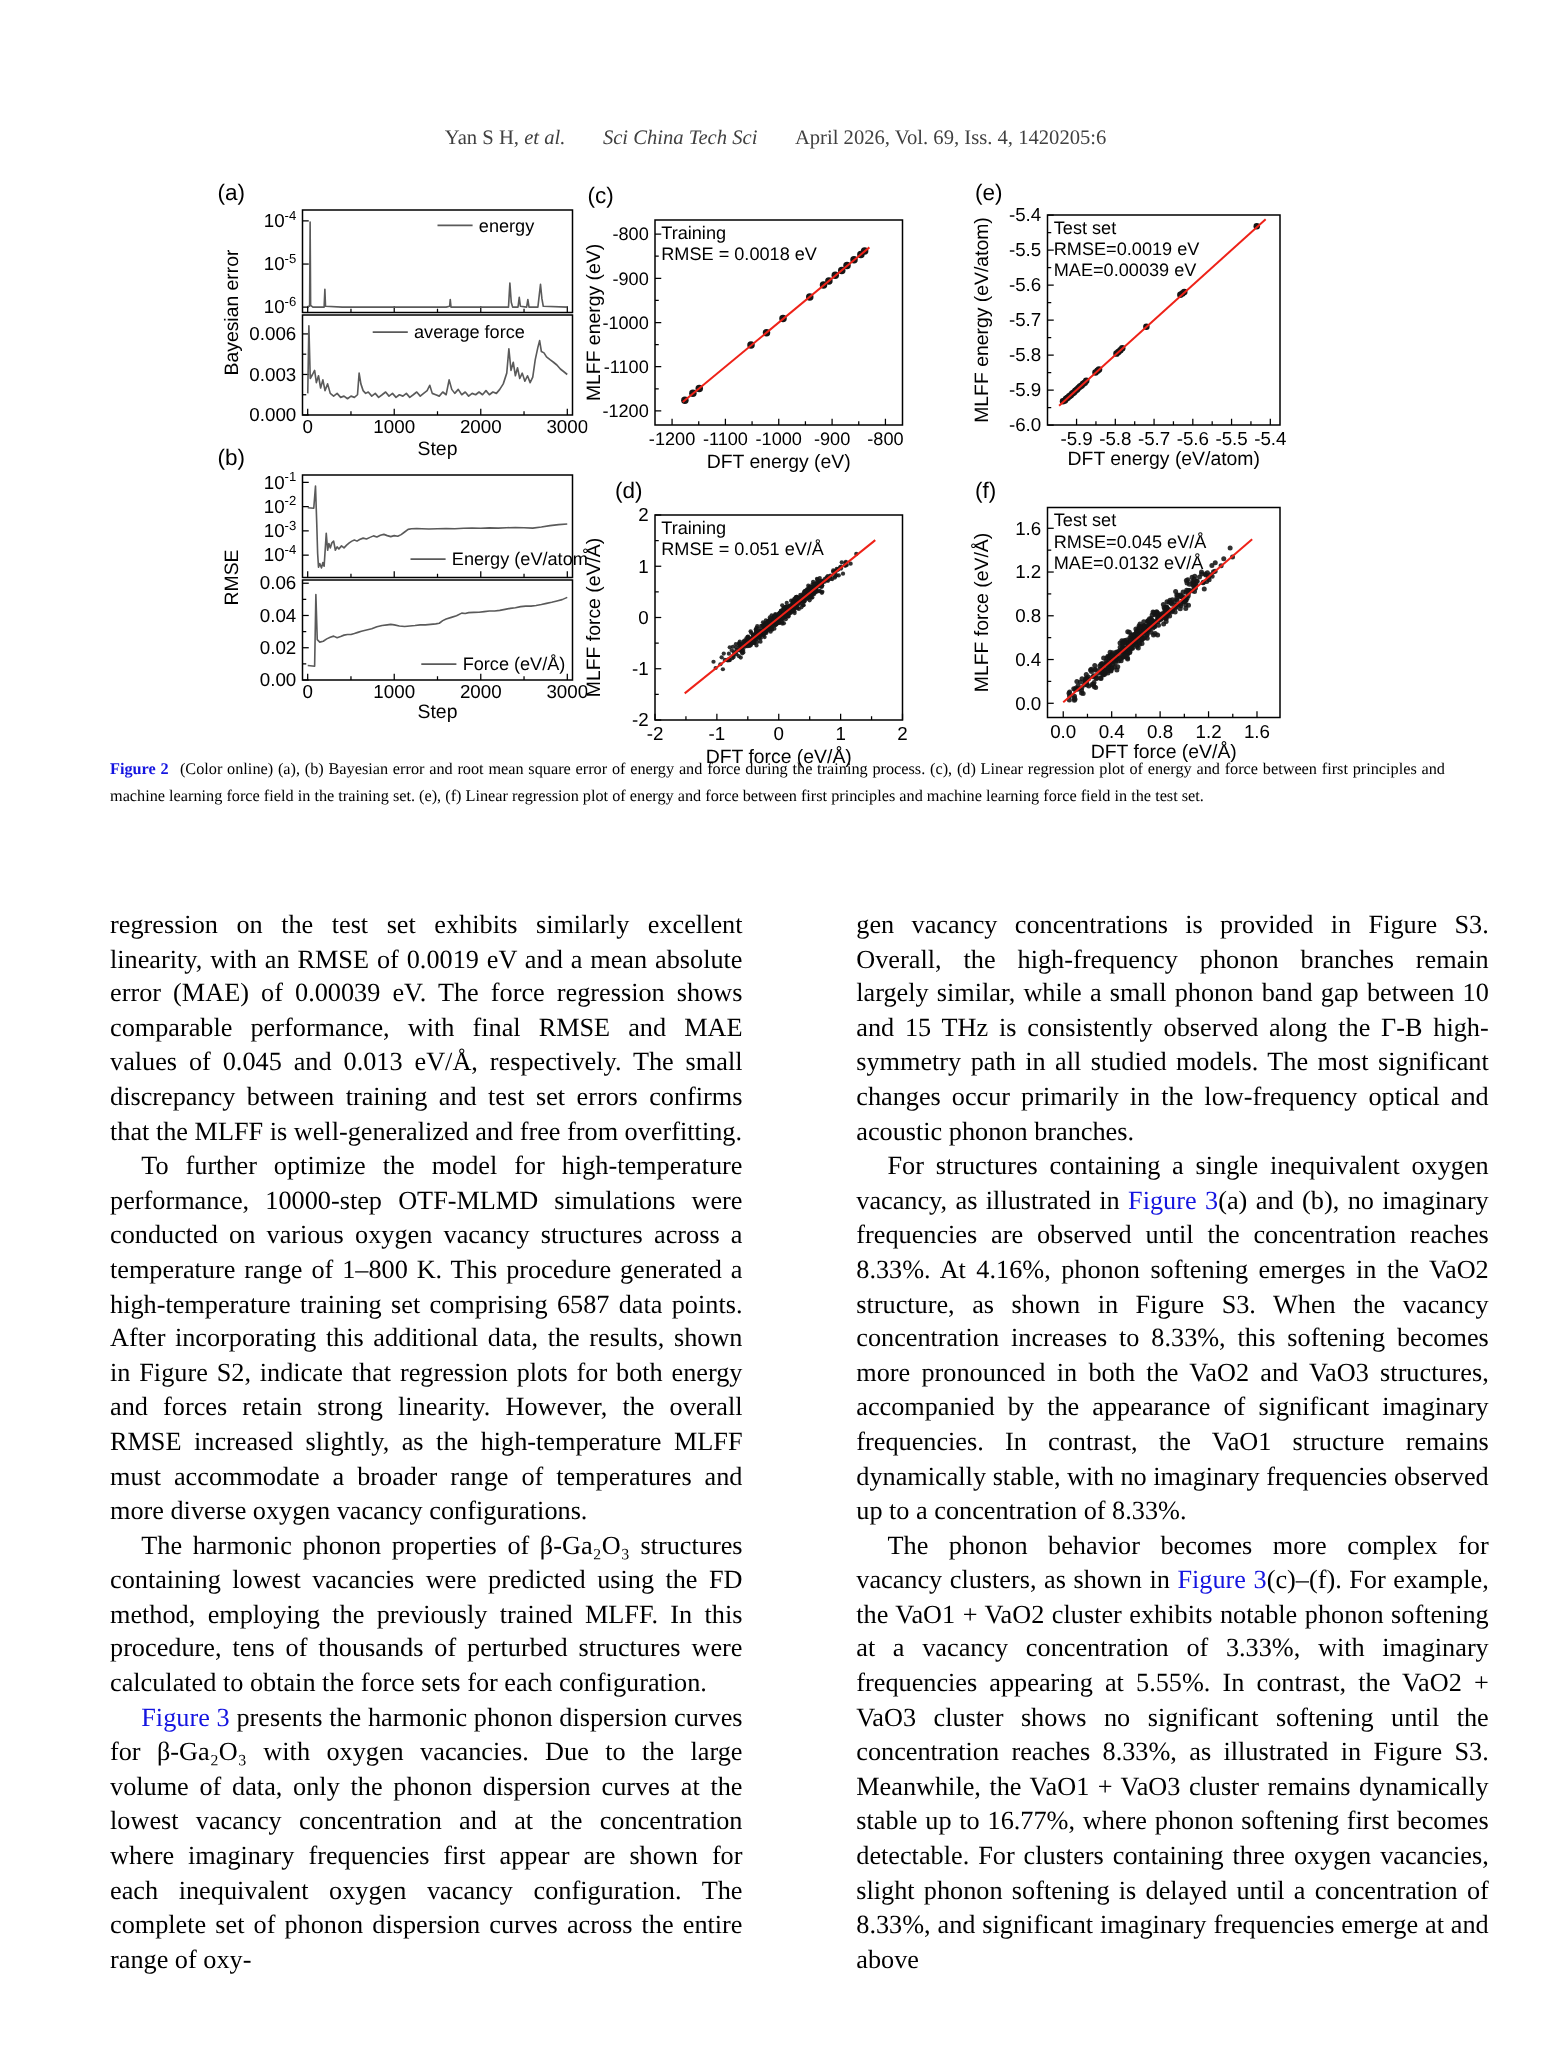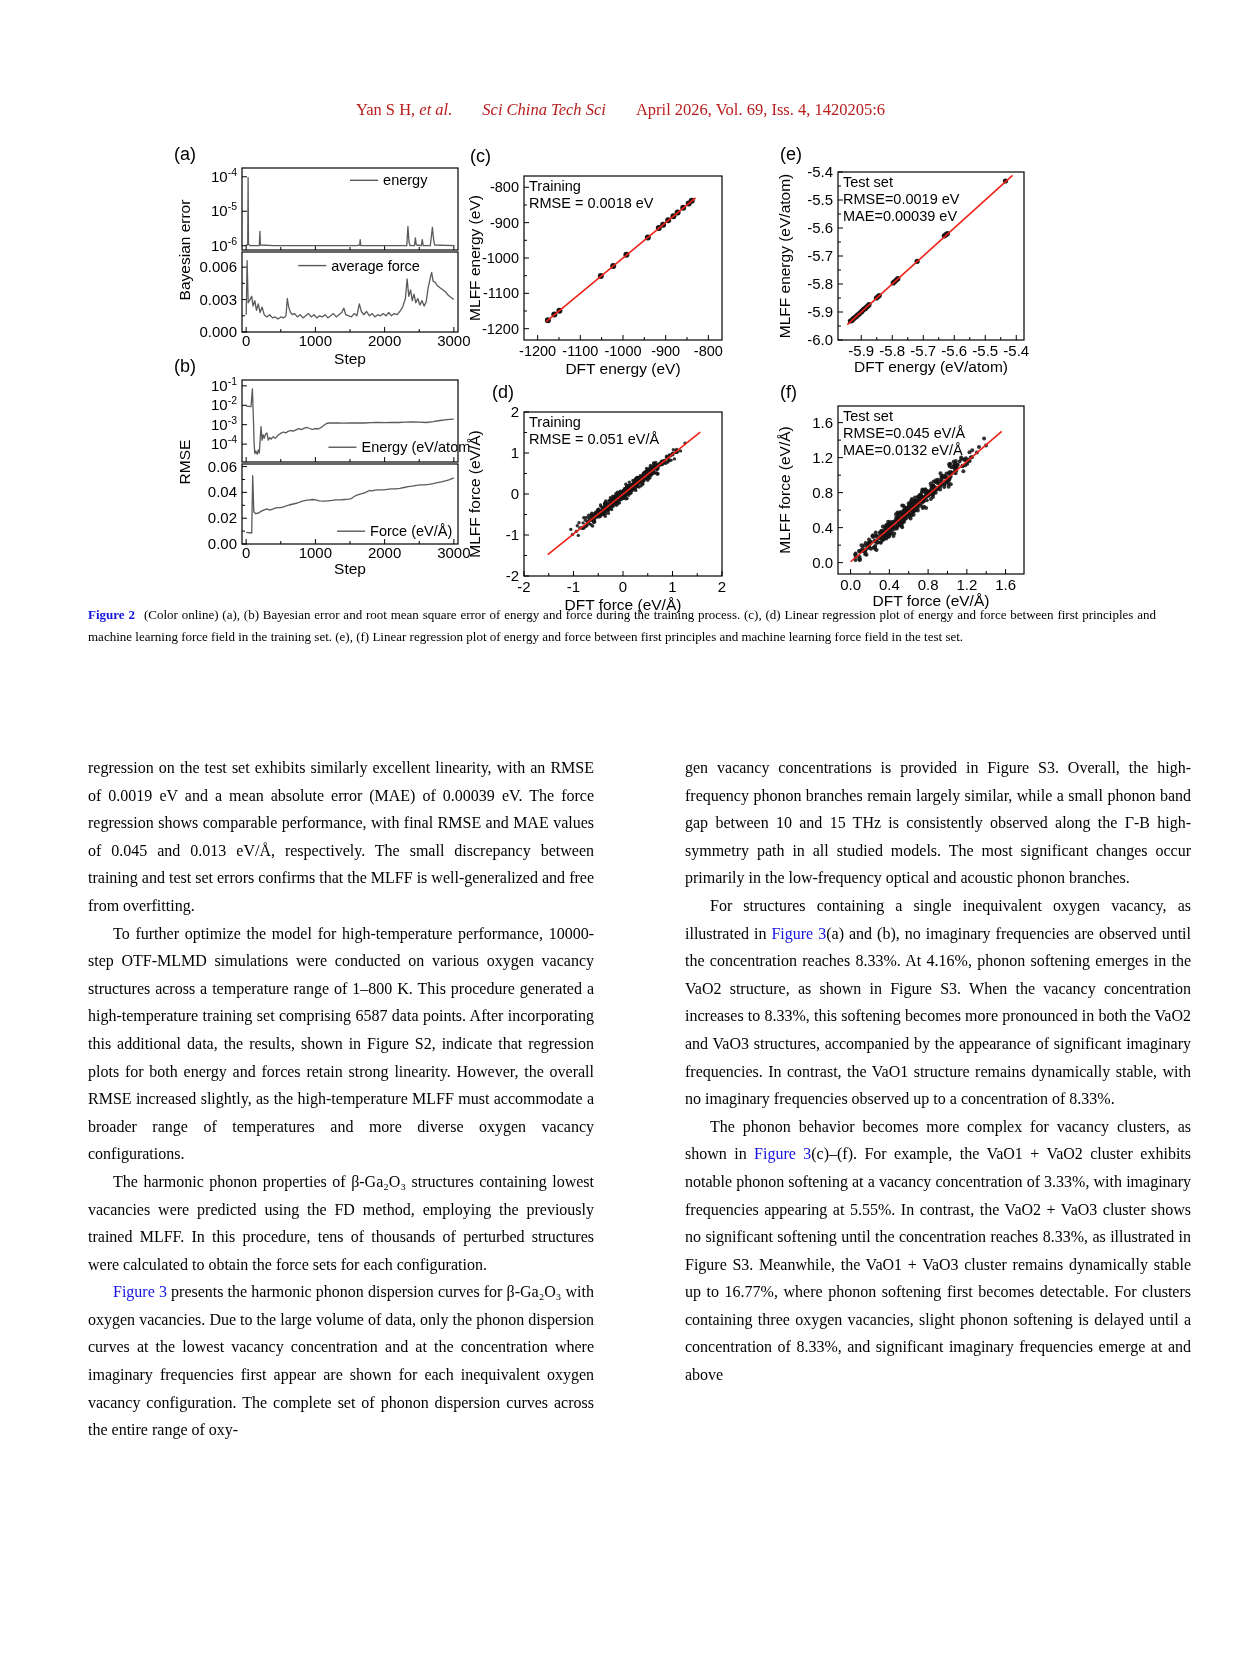--- a/index.html
+++ b/index.html
@@ -1,27 +1,27 @@
 <!DOCTYPE html>
 <html><head>
 <meta charset="utf-8">
 <style>
   html,body{margin:0;padding:0;background:#e8e8e8;}
   .page{position:relative;width:1241px;height:1654px;background:#ffffff;margin:0 auto;
         font-family:"Liberation Serif", serif;color:#000;overflow:hidden;}
   .running-header{position:absolute;top:100px;left:0;width:100%;text-align:center;
-        font-size:16.5px;color:#b91c1c;}
+        font-size:16.5px;color:#404040;}
   .running-header .it{font-style:italic;}
   .running-header .sp{margin-left:30px;}
   .chart{position:absolute;}
   .caption{position:absolute;left:88px;top:604px;width:1068px;font-size:13px;
         line-height:21.8px;text-align:justify;}
   .cap-label{font-weight:bold;margin-right:9px;}
-  .col{position:absolute;top:726px;width:506px;font-size:16px;line-height:27.6px;
-        text-align:justify;margin-top:28px;}
+  .col{position:absolute;top:726px;width:506px;font-size:21px;line-height:27.6px;
+        text-align:justify;}
   #col-left{left:88px;}
   #col-right{left:685px;}
   .para{margin:0;}
   .para.ind{text-indent:25px;}
   .flink{cursor:pointer;}
 </style>
 </head>
 <body>
 
 <div class="page">

